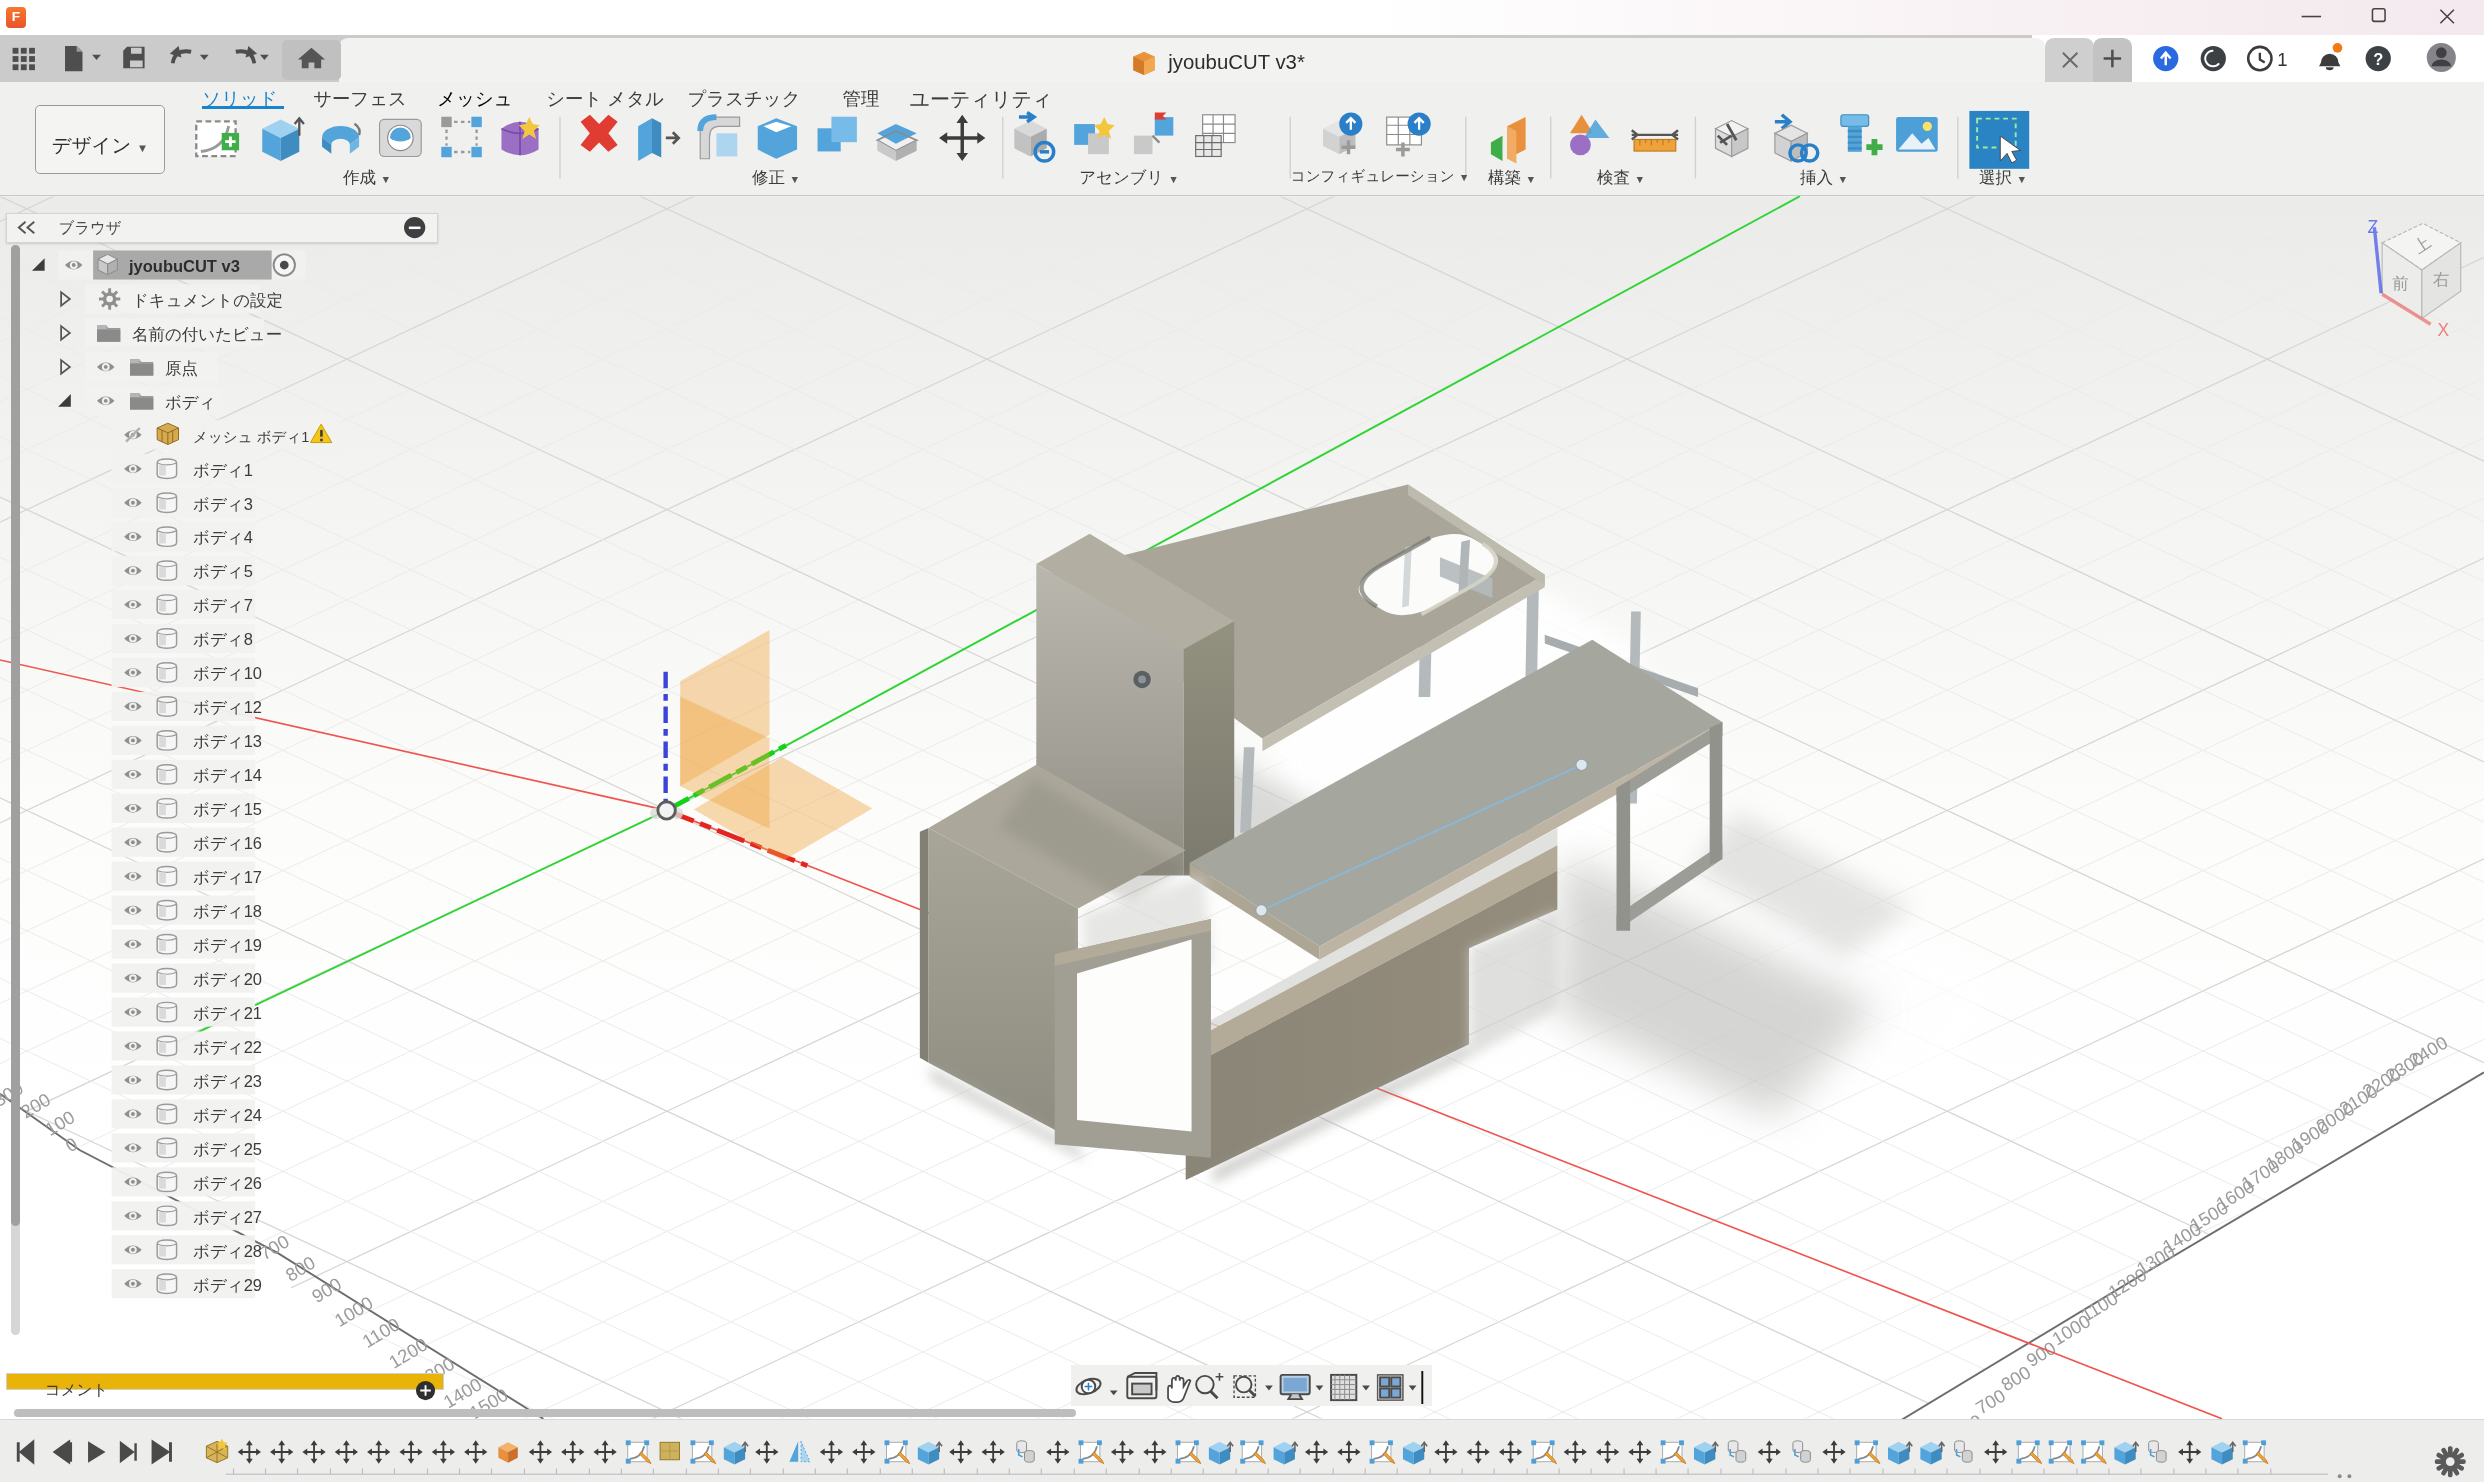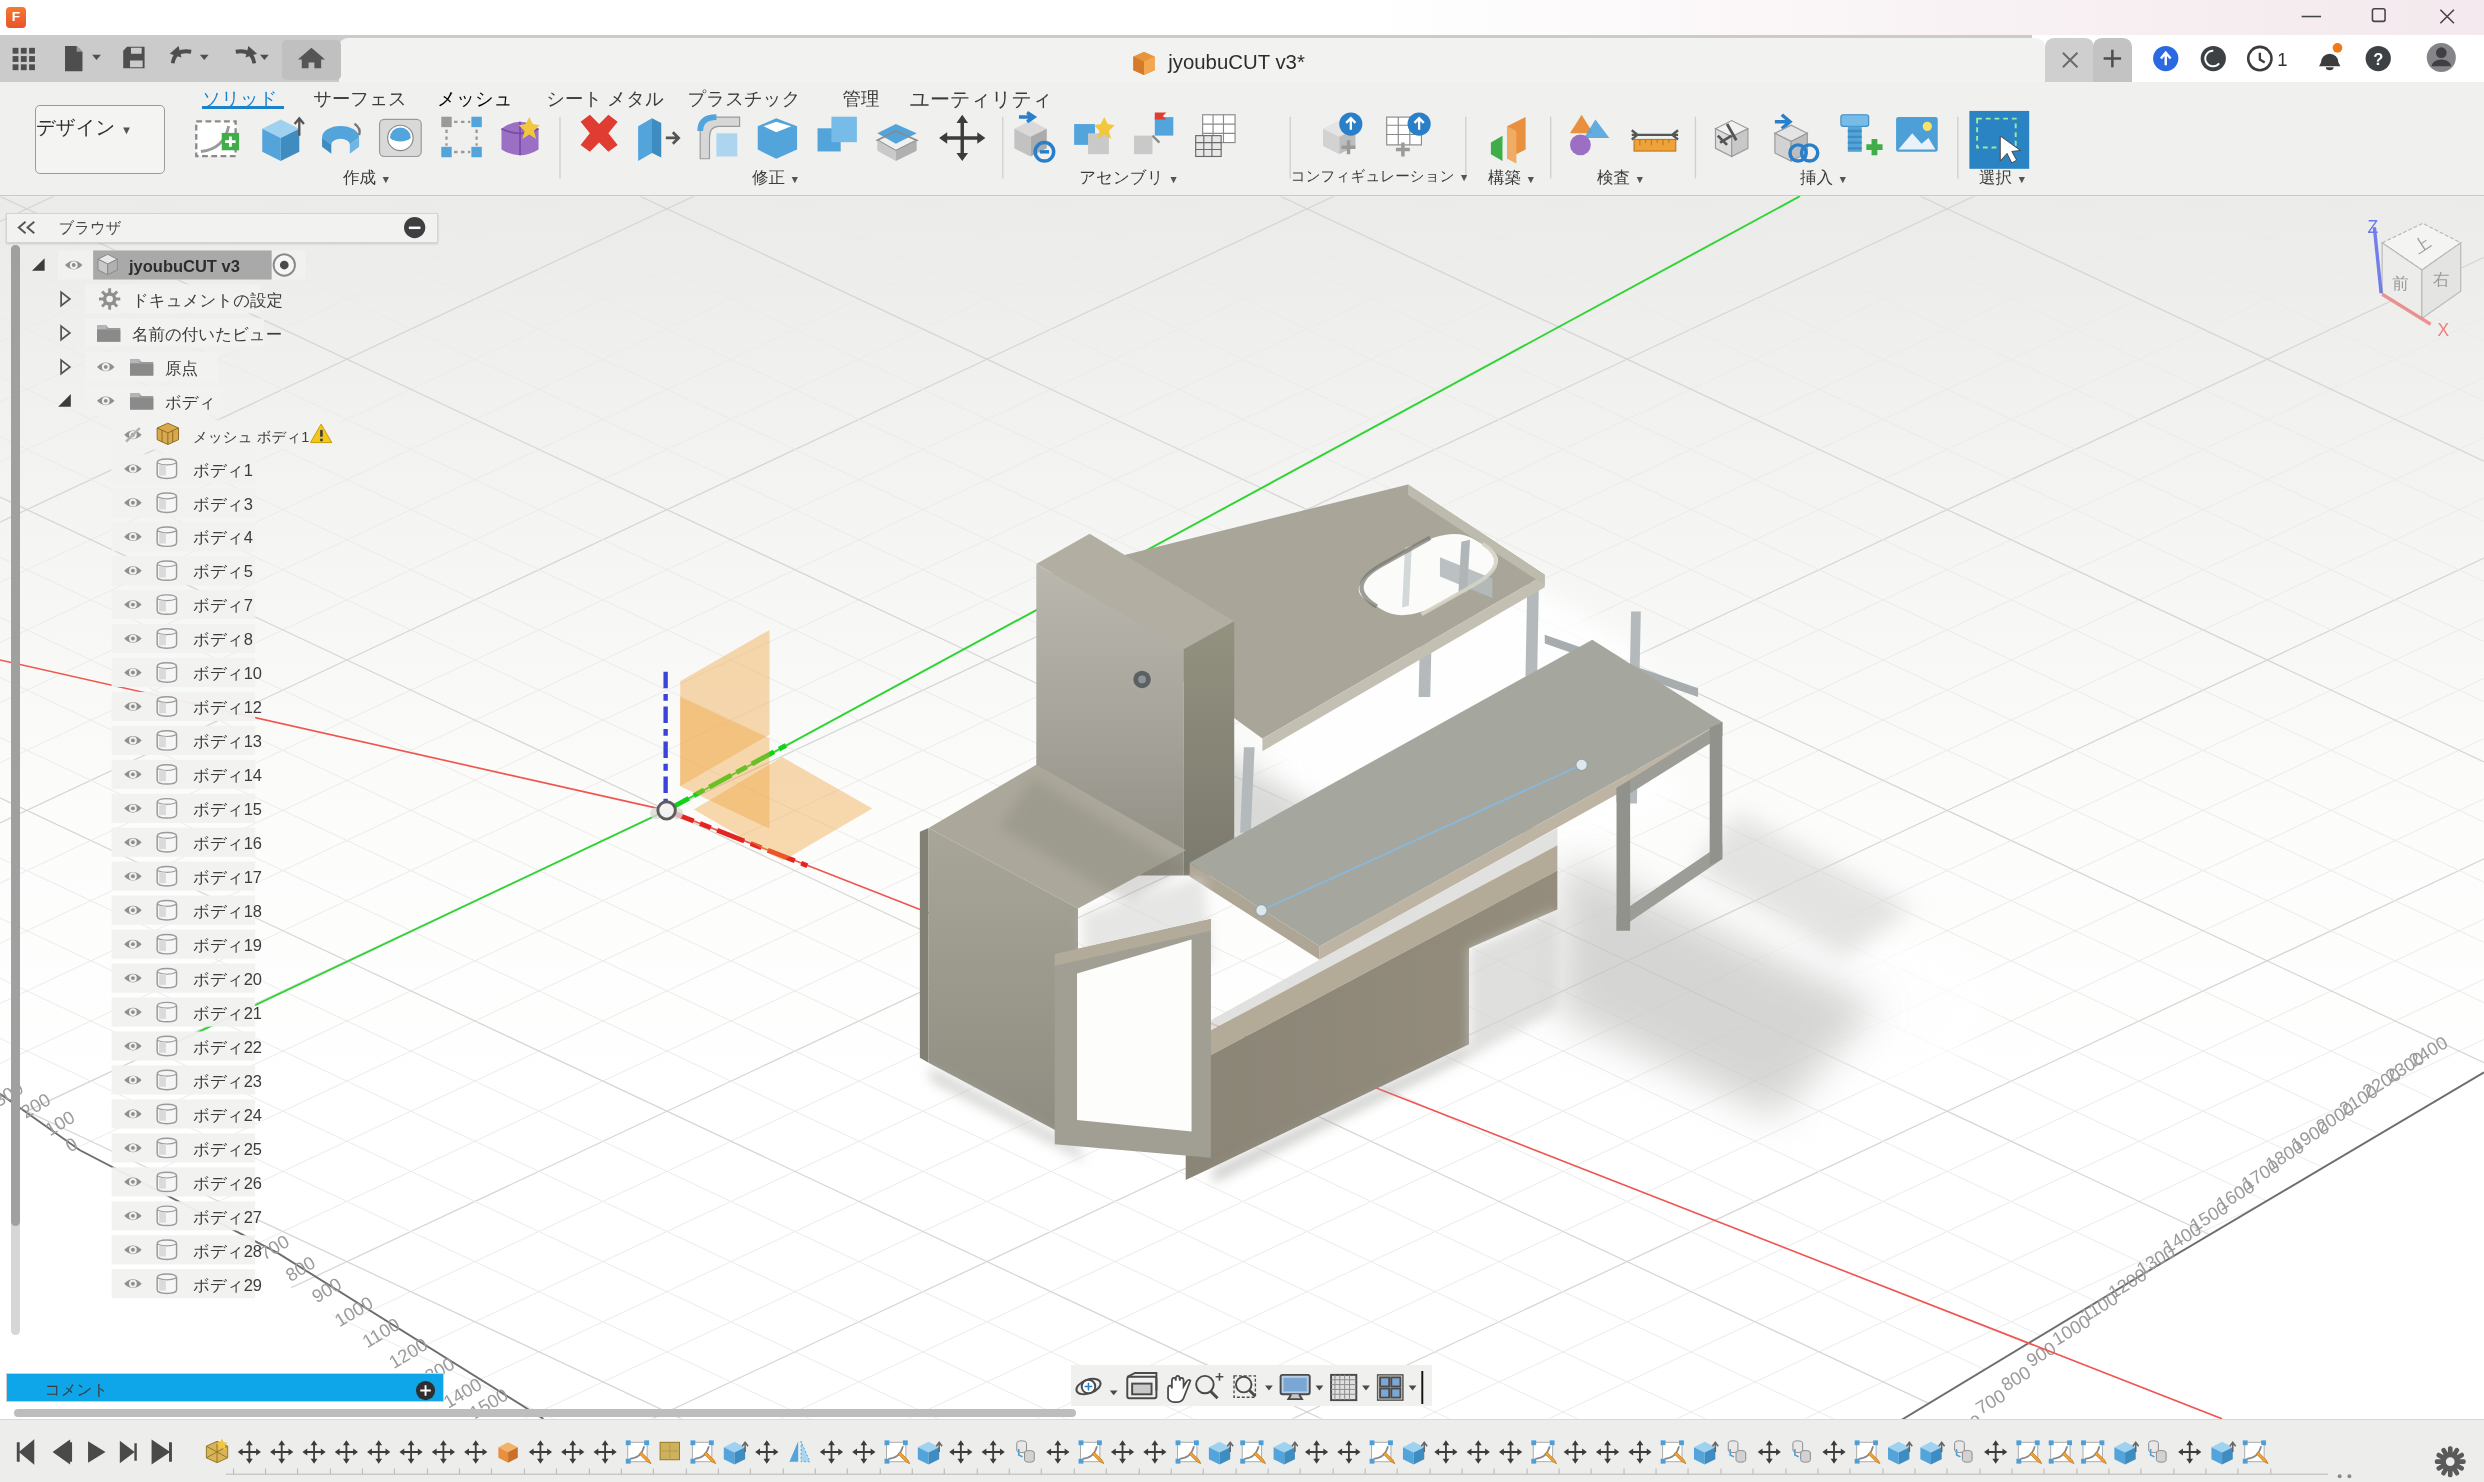--- a/index.html
+++ b/index.html
@@ -358,21 +358,21 @@
 <div class="abs" style="left:0;top:82px;width:2484px;height:114px;background:#f0f0ef;border-bottom:1px solid #c8c8c8">
     <div class="abs" style="left:240px;top:3.9px;font-size:18.4px;color:#1a83c9;transform:translateX(-50%)">ソリッド</div>
     <div class="abs" style="left:360px;top:3.9px;font-size:18.4px;color:#3c3c3c;transform:translateX(-50%)">サーフェス</div>
     <div class="abs" style="left:475px;top:3.9px;font-size:18.4px;color:#000000;transform:translateX(-50%)">メッシュ</div>
     <div class="abs" style="left:605px;top:3.9px;font-size:18.4px;color:#3c3c3c;transform:translateX(-50%)">シート メタル</div>
     <div class="abs" style="left:744px;top:3.9px;font-size:18.4px;color:#3c3c3c;transform:translateX(-50%)">プラスチック</div>
     <div class="abs" style="left:861px;top:3.9px;font-size:18.4px;color:#3c3c3c;transform:translateX(-50%)">管理</div>
     <div class="abs" style="left:981px;top:3.9px;font-size:20px;color:#3c3c3c;transform:translateX(-50%)">ユーティリティ</div>
     <div class="abs" style="left:202px;top:24px;width:82px;height:2.9px;background:#1a83c9"></div>
     <div class="abs" style="left:35px;top:23px;width:130px;height:69px;border:1px solid #9a9a9a;border-radius:4.9px;background:#f4f4f3">
-      <div style="margin-top:8px;font-size:19.4px;color:#2d2d2d">デザイン <span style="font-size:11.6px;color:#555">▼</span></div>
+      <div style="text-align:center;margin-top:26px;font-size:19.4px;color:#2d2d2d">デザイン <span style="font-size:11.6px;color:#555">▼</span></div>
     </div>
     <svg class="abs" style="left:0;top:27px" width="2484" height="82" font-family="Liberation Sans,sans-serif" viewBox="0 0 2560 85">
       <g transform="translate(196,8) scale(1.2)">
         <rect x="0" y="4" width="34" height="30" fill="#fff" stroke="#8a8a8a" stroke-width="2" stroke-dasharray="5 3"></rect>
         <path d="M 4 30 q 20 -2 24 -22" stroke="#9a9a9a" stroke-width="2.5" fill="none"></path>
         <rect x="22" y="14" width="15" height="15" fill="#3fae49"></rect>
         <path d="M 29.5 17 v 9 M 25 21.5 h 9" stroke="#fff" stroke-width="2.5"></path>
       </g>
       <g transform="translate(262,6) scale(1.2)">
         <polygon points="2,12 18,4 34,12 18,20" fill="#9fd1f0"></polygon>
@@ -918,21 +918,21 @@
         <circle cx="9" cy="7" r="2" fill="#8f8f8f"></circle>
       </g>
       <g transform="translate(162,1111)">
         <path d="M 0 4 Q 0 0 10 0 Q 20 0 20 4 L 20 16 Q 20 20 10 20 Q 0 20 0 16 Z" fill="#f6f6f6" stroke="#9a9a9a" stroke-width="1.5"></path>
         <path d="M 0 4 Q 10 8 20 4" fill="none" stroke="#9a9a9a" stroke-width="1.2"></path>
         <rect x="2" y="6" width="7" height="11" fill="#dadada"></rect>
       </g>
       <text x="199" y="1128">ボディ29</text>
     </svg>
   </div>
-<div class="abs" style="left:5.8px;top:1373px;width:438px;height:29px;background:#0ea5e9;border:1px solid #cfcfcf">
+<div class="abs" style="left:5.8px;top:1373px;width:438px;height:17px;background:#eab308;border:1px solid #cfcfcf">
     <div class="abs" style="left:38px;top:5.8px;font-size:15.5px;color:#3c3c3c">コメント</div>
     <svg class="abs" style="left:408px;top:5.8px" width="23" height="23" viewBox="0 0 24 24">
       <circle cx="11" cy="11" r="10" fill="#2f2f2f"></circle>
       <path d="M 11 5.5 v 11 M 5.5 11 h 11" stroke="#fff" stroke-width="2"></path>
     </svg>
   </div>
 <div class="abs" style="left:13.6px;top:1409px;width:1062px;height:7.8px;background:#bdbdbd;border-radius:3.9px"></div>
 <div class="abs" style="left:1071px;top:1365px;width:361px;height:41px;background:#f0f0ef"><svg width="361" height="45" viewBox="0 0 372 46">
       <g stroke="#4a4a4a" fill="none" stroke-width="2">
         <ellipse cx="18" cy="22" rx="13" ry="7" transform="rotate(-20 18 22)"></ellipse>

